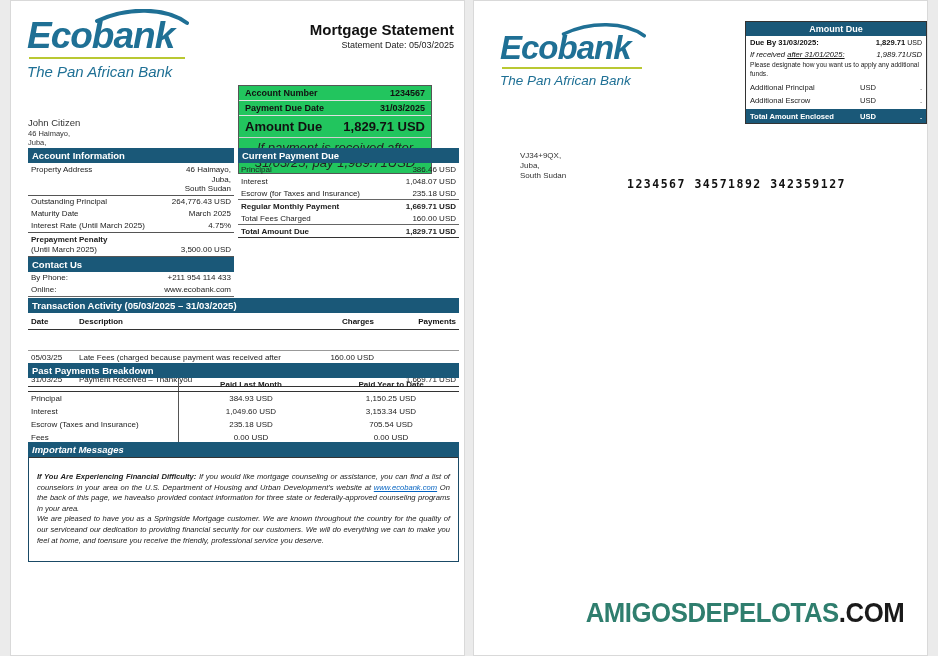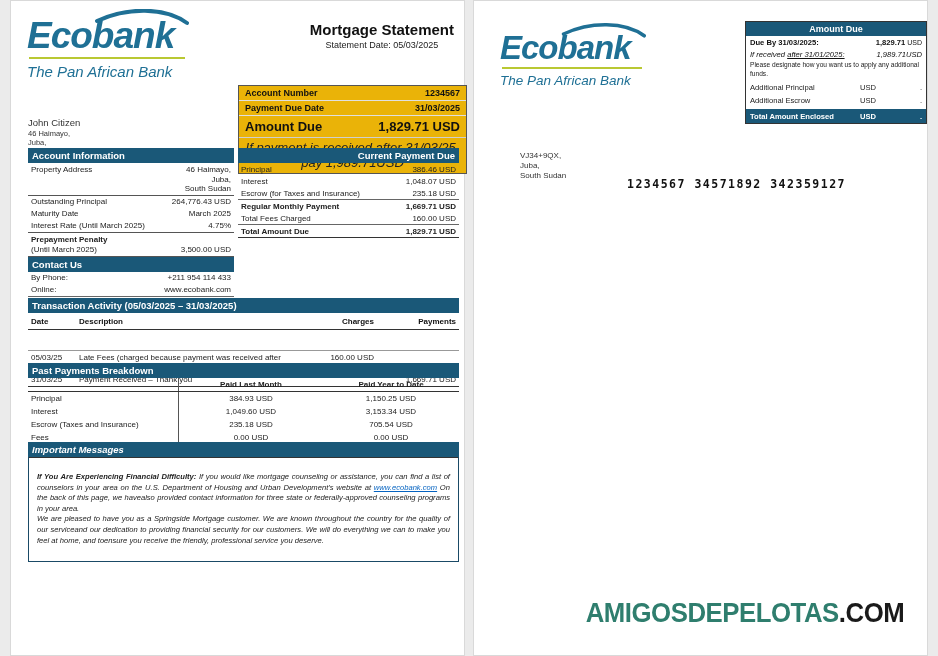--- a/index.html
+++ b/index.html
@@ -18,47 +18,47 @@
   .logo-tagline { font-size:15px; font-style:italic; color:#1f7095; letter-spacing:0; }
   .logo-sm .logo-word { font-size:33px; }
   .logo-sm .logo-tagline { font-size:13.5px; }
 
   
   .bar { background:#1a5878; color:#fff; font-weight:bold; font-size:9.5px; padding:2px 4px; }
   .krow { display:flex; justify-content:space-between; align-items:baseline; font-size:8px; color:#222; padding:1.5px 3px; }
   .bold { font-weight:bold; }
 
   
-  .doc-header { position:absolute; right:10px; top:20px; text-align:center; }
+  .doc-header { position:absolute; right:10px; top:20px; text-align:right; }
   .doc-title { font-size:15px; font-weight:bold; color:#111; }
   .doc-date { font-size:9px; color:#222; margin-top:2px; }
 
   .recipient { position:absolute; left:17px; top:116px; color:#333; }
   .recipient-name { font-size:9.5px; margin-bottom:1px; }
   .recipient-line { font-size:7.5px; line-height:9px; }
 
-  .summary-box { position:absolute; left:227px; top:84px; width:229px; border:1px solid #555; background:#eab308; }
+  .summary-box { position:absolute; left:227px; top:84px; width:194px; border:1px solid #555; background:#22c55e; }
   .summary-box .srow { display:flex; justify-content:space-between; font-size:9px; font-weight:bold; color:#111; padding:2px 6px; border-bottom:1px solid #e0e0e0; }
   .summary-box .srow.amount { font-size:13px; padding:3px 6px; border-bottom:1px solid #cfcfcf; }
   .summary-box .snote { font-size:13px; font-style:italic; color:#222; text-align:center; padding:2px 2px 3px; }
 
   
   .left-col { position:absolute; left:17px; top:147px; width:206px; }
   .acct-body { font-size:8px; color:#222; border-bottom:1px solid #555; }
   .pa-row { display:flex; justify-content:space-between; padding:2px 3px 1px; border-bottom:1px solid #555; }
   .pa-label { font-size:8px; }
   .pa-value { text-align:right; line-height:9.5px; }
   .grp { border-bottom:1px solid #555; }
   .prep-line1 { font-size:8px; padding:2px 3px 0;font-weight:bold; }
   .contact-body { font-size:8px; color:#222; border-bottom:1px solid #777; }
   .contact-foot { font-size:8px; font-style:italic; padding:2px 3px 2px; }
   .link { color:#0563c1; text-decoration:underline; cursor:pointer; }
 
   
-  .cur-pay { position:absolute; left:227px; top:147px; width:221px;text-align:right; }
+  .cur-pay { position:absolute; left:227px; top:147px; width:221px; }
   .cur-body { border-bottom:1.5px solid #333; }
   .uline { border-bottom:1px solid #666; }
 
   
   .tx { position:absolute; left:17px; top:297px; width:431px; }
   .tx-head { display:flex; font-size:8px; font-weight:bold; color:#111; padding:4px 3px 3px; border-bottom:1.5px solid #333; }
   .tx-rows { margin-top:20px; border-top:1px solid #999; border-bottom:1.5px solid #333; }
   .tx-row { display:flex; font-size:8px; color:#222; padding:2px 3px; }
   .tx-c-date { width:48px; }
   .tx-c-desc { flex:1; }

